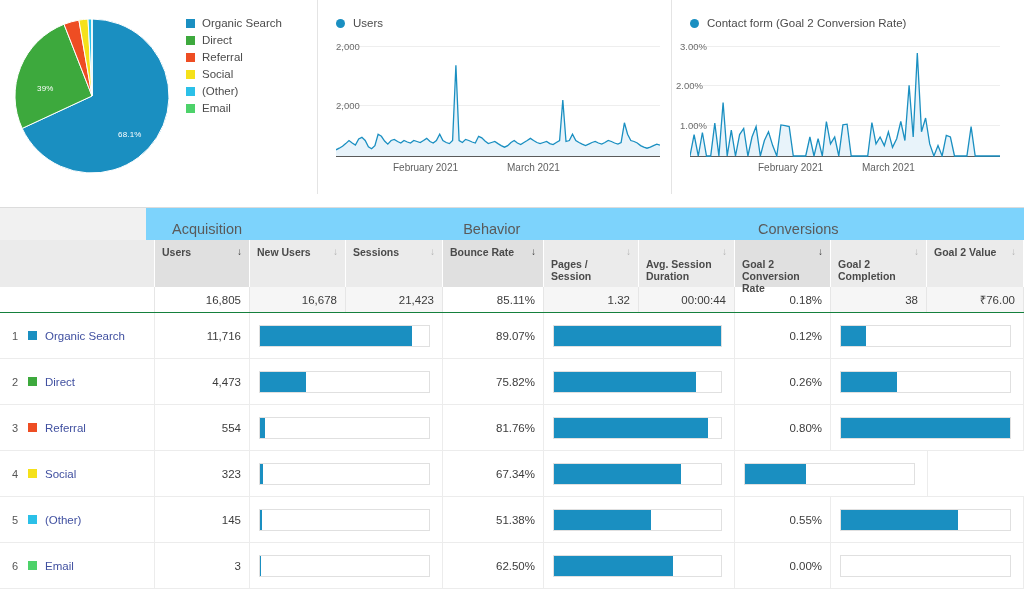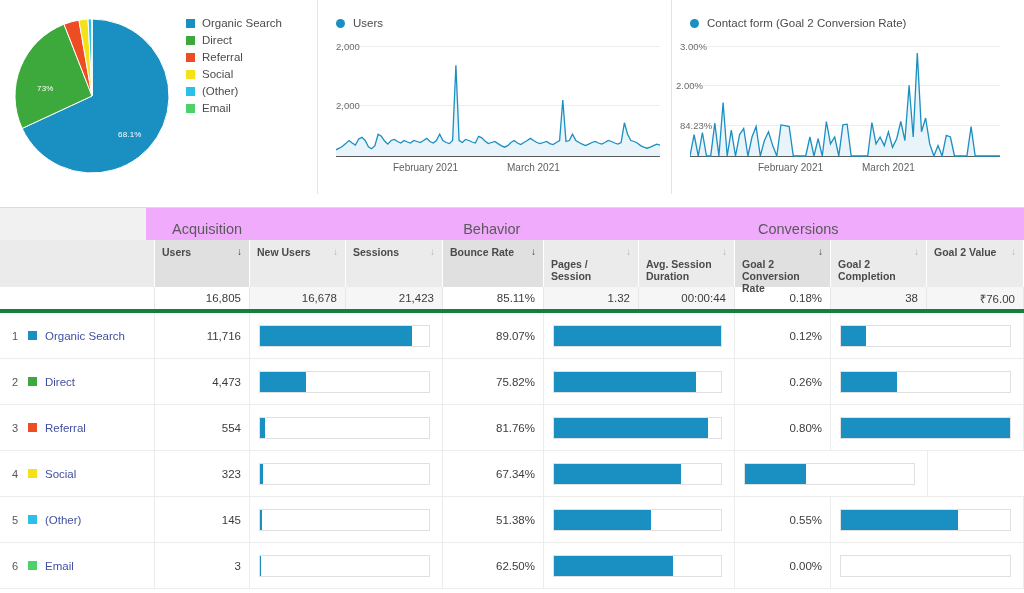--- a/index.html
+++ b/index.html
@@ -38,35 +38,35 @@
   .chart-area { position:absolute; }
   .gridline { position:absolute; left:0; right:0; height:1px; background:#eeeeee; }
   .axis-base { position:absolute; left:0; right:0; height:1px; background:#5a5a5a; }
   .ytick { position:absolute; font-size:9.5px; color:#6b6b6b; white-space:nowrap; }
   .xtick { position:absolute; font-size:10px; color:#5f5f5f; white-space:nowrap; }
   .spark { position:absolute; left:0; bottom:0; }
 
   
   .table { position:absolute; left:0; top:207px; width:1024px; height:386px; background:#fff;
            border-top:1px solid #dcdcdc; }
-  .grp-row { display:flex; height:32px; background:#f0abfc; border-bottom:0;gap:20px; }
+  .grp-row { display:flex; height:32px; background:#7dd3fc; border-bottom:0;gap:20px; }
   .grp-cell { font-size:14.5px; color:#5a5a5a; display:flex; align-items:flex-end;
               padding:0 0 3px 6px; font-weight:400; }
   .grp-cell.spacer { background:#f1f1f1; }
 
   .hdr-row { display:flex; height:47px; }
   .hdr-cell { position:relative; background:#ebebeb; border-right:1px solid #ffffff;
               padding:6px 6px 0 7px; font-size:10.5px; font-weight:bold; color:#4a4a4a;
               line-height:12px; }
   .hdr-cell.sorted { background:#e0e0e0; }
   .hdr-cell.blank { background:#ebebeb; border-right:1px solid #ffffff; }
   .sort-arrow { position:absolute; right:7px; top:7px; font-size:10px; color:#b4b4b4; line-height:10px; }
   .hdr-cell.sorted .sort-arrow { color:#3c3c3c; }
 
-  .tot-row { display:flex; height:26px; border-bottom:4px solid #15803d; background:#f6f6f6; }
+  .tot-row { display:flex; height:26px; border-bottom:1px solid #15803d; background:#f6f6f6; }
   .tot-cell { border-right:1px solid #e6e6e6; font-size:11.5px; color:#3c3c3c;
               display:flex; align-items:center; justify-content:flex-end; padding-right:8px;
               background:#f6f6f6; }
   .tot-cell.white { background:#ffffff; }
   .tot-cell.blank { background:#ffffff; border-right:1px solid #e6e6e6; }
 
   .body-row { display:flex; height:46px; border-bottom:1px solid #ececec; }
   .cell { border-right:1px solid #ececec; display:flex; align-items:center; font-size:11.5px;
           color:#3c3c3c; }
   .cell.numwhite { justify-content:flex-end; padding-right:8px; background:#ffffff; }
@@ -91,21 +91,21 @@
           <g id="pie-slices">
               <path d="M80,80 L80,3 A77,77 0 1,1 10.15140059385736,112.40637531412932 Z" fill="#1a8fc1" stroke="#ffffff" stroke-width="1"></path>
               <path d="M80,80 L10.15140059385736,112.40637531412932 A77,77 0 0,1 52.01996616840984,8.263553846158018 Z" fill="#3da93d" stroke="#ffffff" stroke-width="1"></path>
               <path d="M80,80 L52.01996616840984,8.263553846158018 A77,77 0 0,1 66.90705608437746,4.1213151166787725 Z" fill="#ee4d23" stroke="#ffffff" stroke-width="1"></path>
               <path d="M80,80 L66.90705608437746,4.1213151166787725 A77,77 0 0,1 76.0353439694952,3.102135903786106 Z" fill="#f5e11a" stroke="#ffffff" stroke-width="1"></path>
               <path d="M80,80 L76.0353439694952,3.102135903786106 A77,77 0 0,1 79.90325832006165,3.000060772443703 Z" fill="#2bc0e8" stroke="#ffffff" stroke-width="1"></path>
               <path d="M80,80 L79.90325832006165,3.000060772443703 A77,77 0 0,1 79.99999999999991,3 Z" fill="#4dd26a" stroke="#ffffff" stroke-width="1"></path>
             </g>
         </svg>
         <div class="pie-pct big">68.1%</div>
-        <div class="pie-pct mid">73%</div>
+        <div class="pie-pct mid">39%</div>
       </div>
       <div class="legend" id="pie-legend">
           <div class="legend-row">
             <span class="legend-sw" style="background: rgb(26, 143, 193);"></span>
             <span class="legend-lb">Organic Search</span>
           </div>
           <div class="legend-row">
             <span class="legend-sw" style="background: rgb(61, 169, 61);"></span>
             <span class="legend-lb">Direct</span>
           </div>
@@ -158,21 +158,21 @@
           <div class="gridline" style="top: 45px;"></div>
           <div class="gridline" style="top: 85px;"></div>
           <div class="axis-base" style="top: 116px;"></div>
           <svg width="310" height="117" class="spark">
             <path d="M0.0,116.0 L4.1,94.6 L8.3,116.0 L12.4,92.5 L16.5,116.0 L20.7,116.0 L24.8,83.2 L28.9,116.0 L33.1,62.5 L37.2,116.0 L41.3,90.1 L45.5,116.0 L49.6,94.6 L53.7,88.4 L57.9,116.0 L62.0,97.0 L66.1,86.6 L70.3,116.0 L74.4,100.5 L78.5,91.8 L82.7,105.6 L86.8,116.0 L90.9,84.9 L95.1,85.6 L99.2,86.6 L103.3,116.0 L107.5,116.0 L111.6,116.0 L115.7,116.0 L119.9,97.0 L124.0,116.0 L128.1,98.7 L132.3,116.0 L136.4,81.5 L140.5,103.9 L144.7,97.0 L148.8,116.0 L152.9,84.9 L157.1,84.2 L161.2,116.0 L165.3,116.0 L169.5,116.0 L173.6,116.0 L177.7,116.0 L181.9,82.5 L186.0,103.9 L190.1,97.0 L194.3,105.6 L198.4,91.8 L202.5,107.4 L206.7,98.7 L210.8,81.5 L214.9,100.5 L219.1,45.2 L223.2,97.0 L227.3,13.1 L231.5,91.8 L235.6,78.0 L239.7,103.9 L243.9,116.0 L248.0,105.6 L252.1,116.0 L256.3,95.3 L260.4,97.0 L264.5,116.0 L268.7,116.0 L272.8,116.0 L276.9,116.0 L281.1,86.6 L285.2,116.0 L289.3,116.0 L293.5,116.0 L297.6,116.0 L301.7,116.0 L305.9,116.0 L310.0,116.0 L310,116 L0,116 Z" fill="#e8f3fa"></path>
             <path d="M0.0,116.0 L4.1,94.6 L8.3,116.0 L12.4,92.5 L16.5,116.0 L20.7,116.0 L24.8,83.2 L28.9,116.0 L33.1,62.5 L37.2,116.0 L41.3,90.1 L45.5,116.0 L49.6,94.6 L53.7,88.4 L57.9,116.0 L62.0,97.0 L66.1,86.6 L70.3,116.0 L74.4,100.5 L78.5,91.8 L82.7,105.6 L86.8,116.0 L90.9,84.9 L95.1,85.6 L99.2,86.6 L103.3,116.0 L107.5,116.0 L111.6,116.0 L115.7,116.0 L119.9,97.0 L124.0,116.0 L128.1,98.7 L132.3,116.0 L136.4,81.5 L140.5,103.9 L144.7,97.0 L148.8,116.0 L152.9,84.9 L157.1,84.2 L161.2,116.0 L165.3,116.0 L169.5,116.0 L173.6,116.0 L177.7,116.0 L181.9,82.5 L186.0,103.9 L190.1,97.0 L194.3,105.6 L198.4,91.8 L202.5,107.4 L206.7,98.7 L210.8,81.5 L214.9,100.5 L219.1,45.2 L223.2,97.0 L227.3,13.1 L231.5,91.8 L235.6,78.0 L239.7,103.9 L243.9,116.0 L248.0,105.6 L252.1,116.0 L256.3,95.3 L260.4,97.0 L264.5,116.0 L268.7,116.0 L272.8,116.0 L276.9,116.0 L281.1,86.6 L285.2,116.0 L289.3,116.0 L293.5,116.0 L297.6,116.0 L301.7,116.0 L305.9,116.0 L310.0,116.0" fill="none" stroke="#1a8fc1" stroke-width="1.3"></path>
           </svg>
         </div>
       <div class="ytick" style="left:8px; top:41px;">3.00%</div>
       <div class="ytick" style="left:4px; top:80px;">2.00%</div>
-      <div class="ytick" style="left:8px; top:120px;">84.23%</div>
+      <div class="ytick" style="left:8px; top:120px;">1.00%</div>
       <div class="xtick" style="left:86px; top:162px;">February 2021</div>
       <div class="xtick" style="left:190px; top:162px;">March 2021</div>
     </div>
   </div>
 
   <div class="table">
 
     <div class="grp-row">
       <div class="grp-cell spacer" style="width:155px;"></div>
       <div class="grp-cell" style="width:288px;">Acquisition</div>

